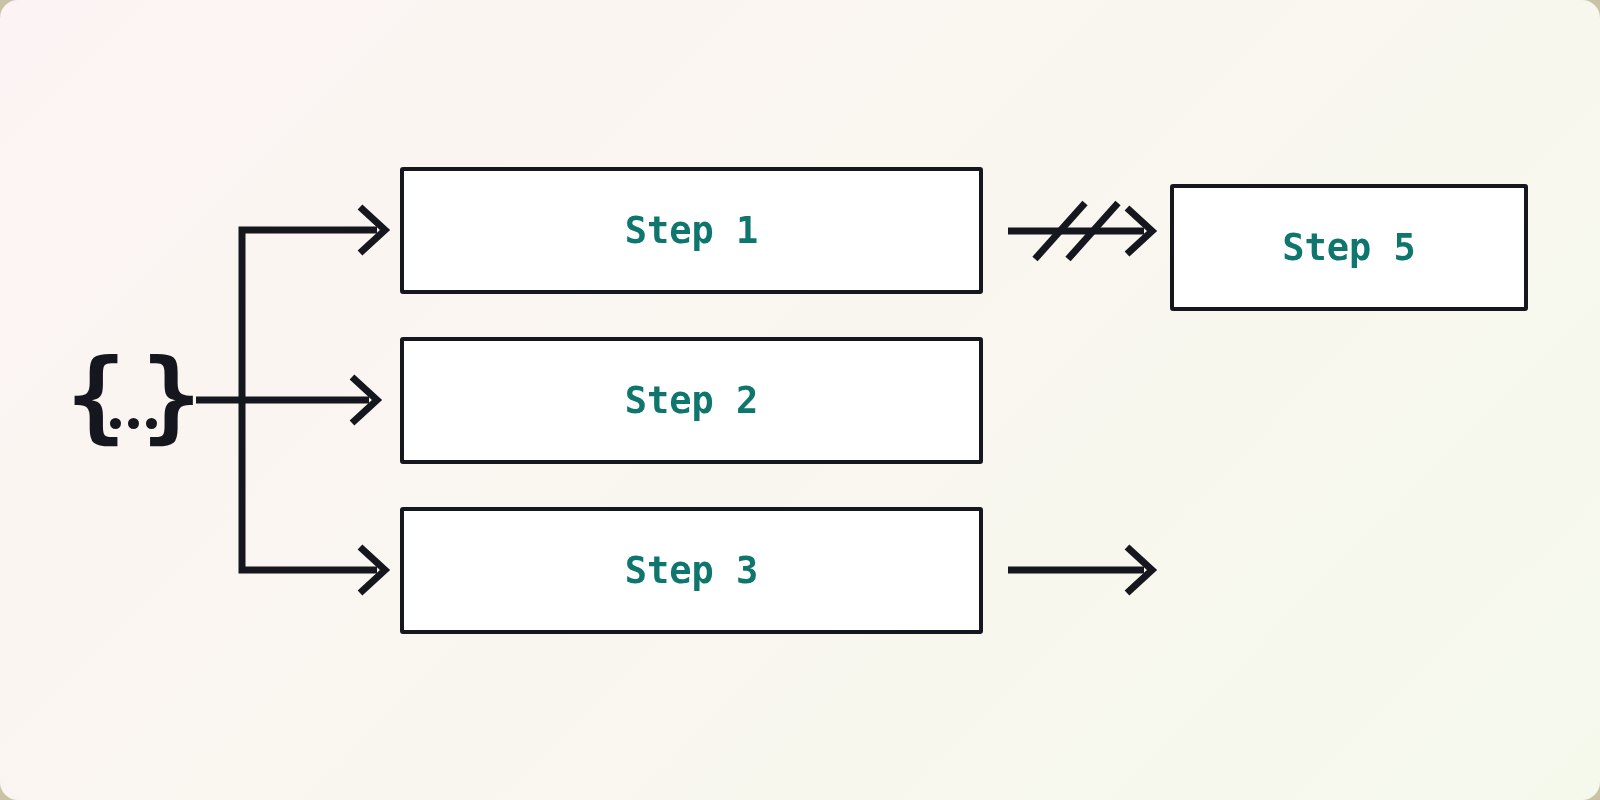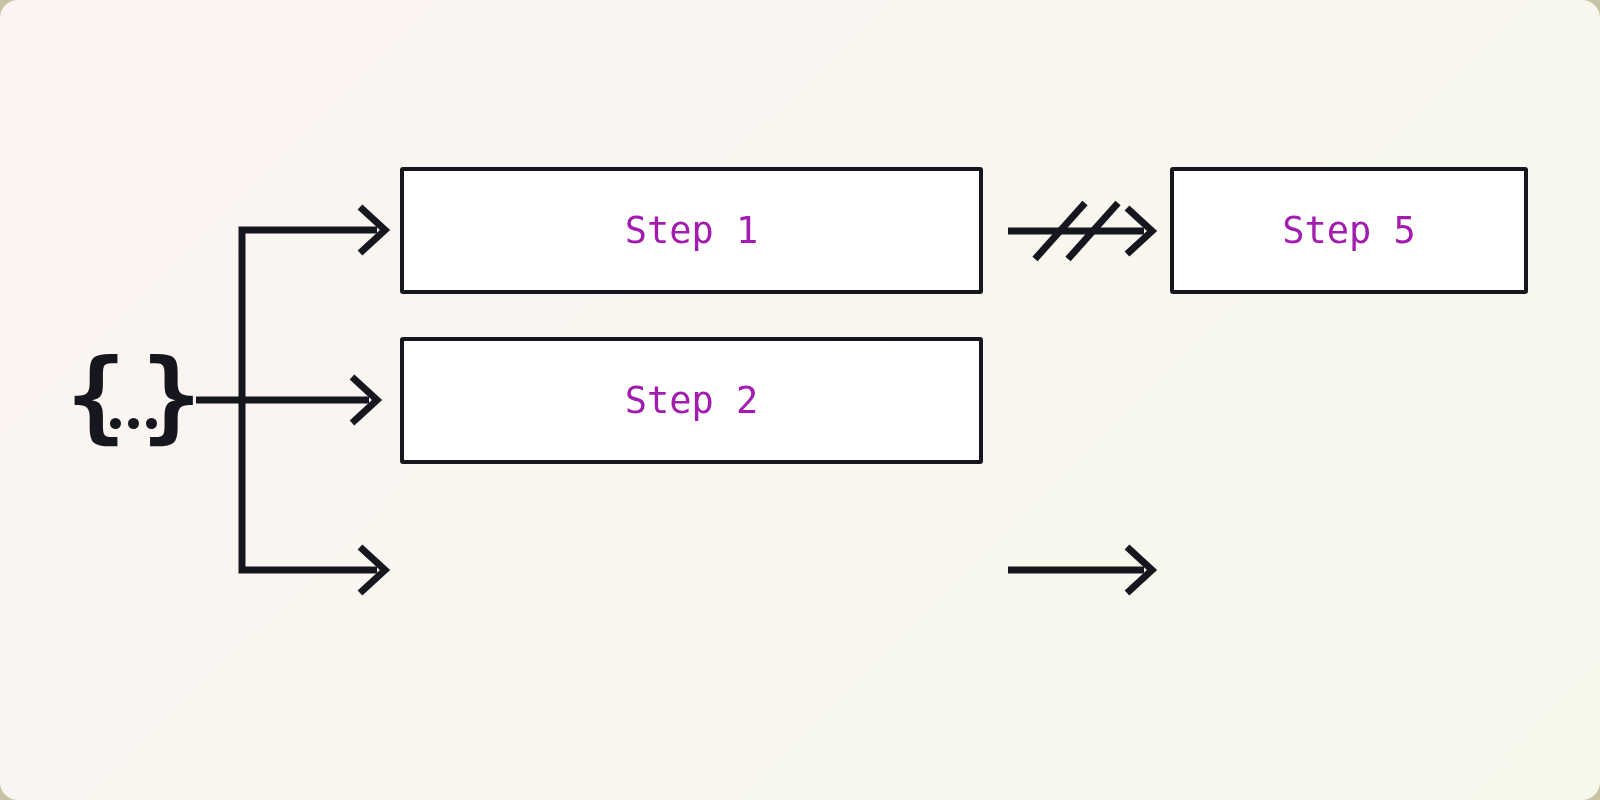--- a/index.html
+++ b/index.html
@@ -40,38 +40,38 @@
     background: #ffffff;
     border: 4px solid #16161e;
     border-radius: 3px;
     display: flex;
     flex-direction: column;
     align-items: center;
     justify-content: center;
     gap: 2px;
   }
   .node .title {
-    font-weight: normal;
+    font-weight: bold;
     font-size: 37px;
     line-height: 44px;
-    color: #a21caf;
+    color: #0f766e;
     letter-spacing: 0;
     white-space: nowrap;
   }
   .node .condition {
     font-size: 24px;
     line-height: 32px;
     color: #8f919c;
     white-space: nowrap;
   }
   
   #node-step1 { left: 400px; top: 167px; width: 583px; height: 127px; }
   #node-step2 { left: 400px; top: 337px; width: 583px; height: 127px; }
   #node-step3 { left: 400px; top: 507px; width: 583px; height: 127px; }
-  #node-step5 { left: 1170px; top: 167px; width: 358px; height: 127px; }
+  #node-step5 { left: 1170px; top: 184px; width: 358px; height: 127px; }
   #node-step6 { left: 1170px; top: 507px; width: 358px; height: 127px; }
 
   
   .source-icon {
     position: absolute;
     left: 66px;
     top: 348px;
     height: 98px;
     display: flex;
     align-items: stretch;
@@ -145,20 +145,23 @@
     </div>
 
     <div class="node" id="node-step1">
       <div class="title">Step 1</div>
     </div>
 
     <div class="node" id="node-step2">
       <div class="title">Step 2</div>
     </div>
 
+    <div class="node" id="node-step3">
+      <div class="title">Step 3</div>
+    </div>
 
     <div class="node" id="node-step5">
       <div class="title">Step 5</div>
     </div>
 
 
   </div>
 </div>
 
 </body></html>

